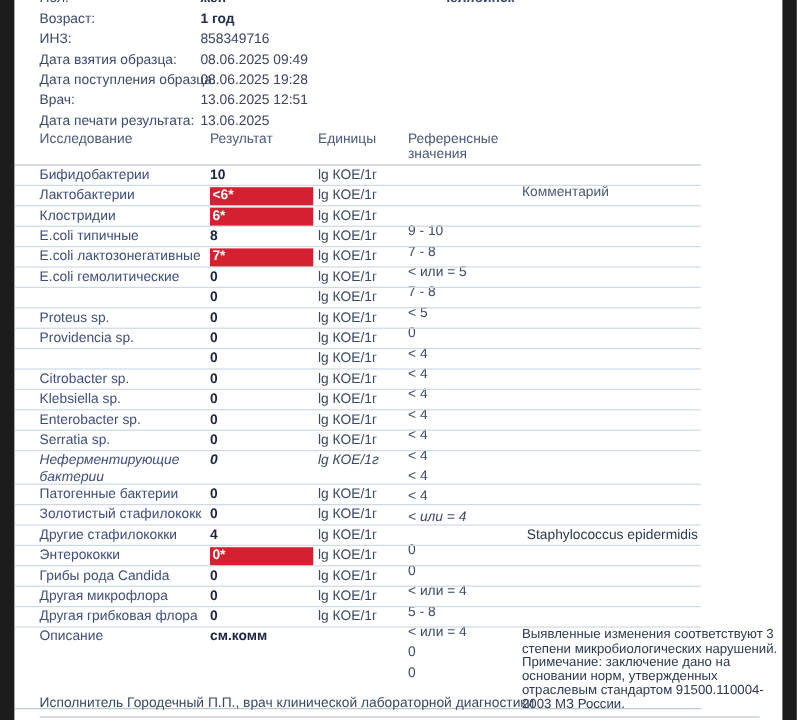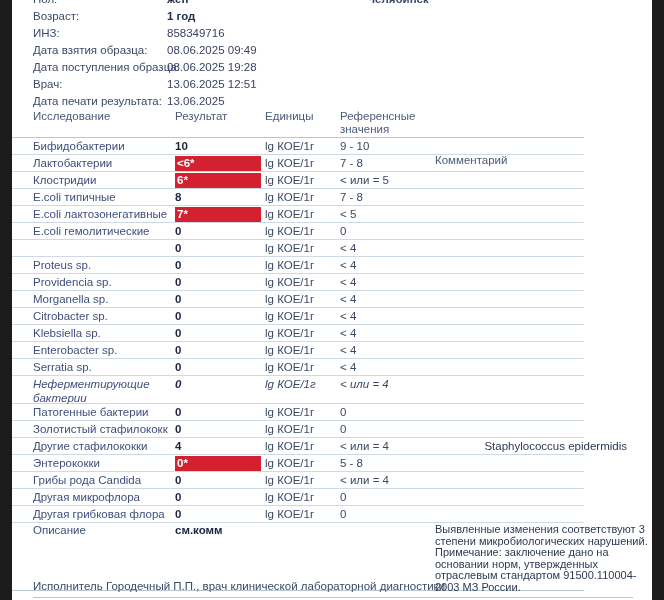--- a/index.html
+++ b/index.html
@@ -120,26 +120,26 @@
     top: 1px;
   }
   .cell-unit {
     left: 253px;
     color: #3a4a63;
   }
   .cell-ref {
     left: 328px;
     width: 95px;
     color: #3a4a63;
+    margin-top: 47px;
   }
   .cell-comm {
-    left: 400px;
+    left: 427px;
     width: 215px;
     color: #2c3a52;
-    text-align: right;
   }
 
   
   .desc-row {
     position: relative;
     min-height: 68px;
     border-bottom: 1px solid #b9c6d4;
   }
   .desc-label {
     position: absolute;
@@ -281,21 +281,20 @@
           <div class="cell cell-unit">lg КОЕ/1г</div>
           <div class="cell cell-ref">&lt; 4</div>
         </div>
         <div class="trow">
           <div class="cell cell-name">Providencia sp.</div>
           <div class="cell cell-res">0</div>
           <div class="cell cell-unit">lg КОЕ/1г</div>
           <div class="cell cell-ref">&lt; 4</div>
         </div>
         <div class="trow">
-          <div class="cell cell-name">Morganella sp.</div>
           <div class="cell cell-res">0</div>
           <div class="cell cell-unit">lg КОЕ/1г</div>
           <div class="cell cell-ref">&lt; 4</div>
         </div>
         <div class="trow">
           <div class="cell cell-name">Citrobacter sp.</div>
           <div class="cell cell-res">0</div>
           <div class="cell cell-unit">lg КОЕ/1г</div>
           <div class="cell cell-ref">&lt;  4</div>
         </div>

